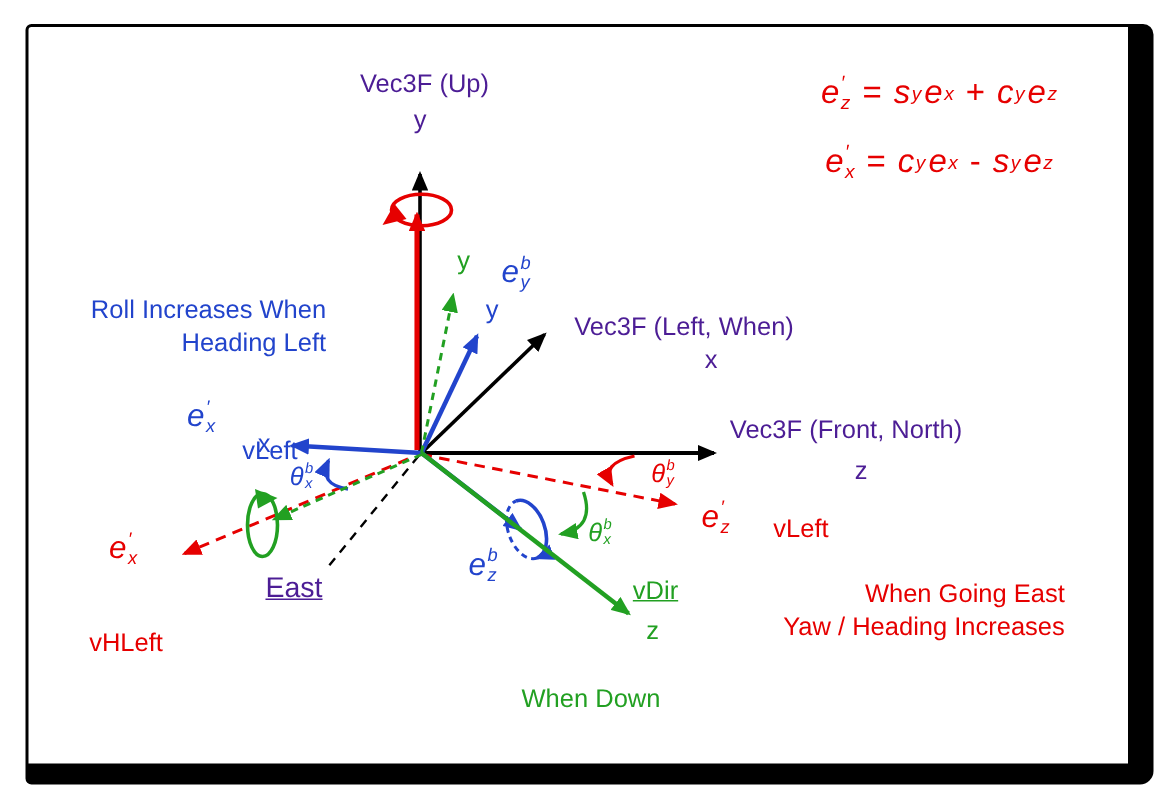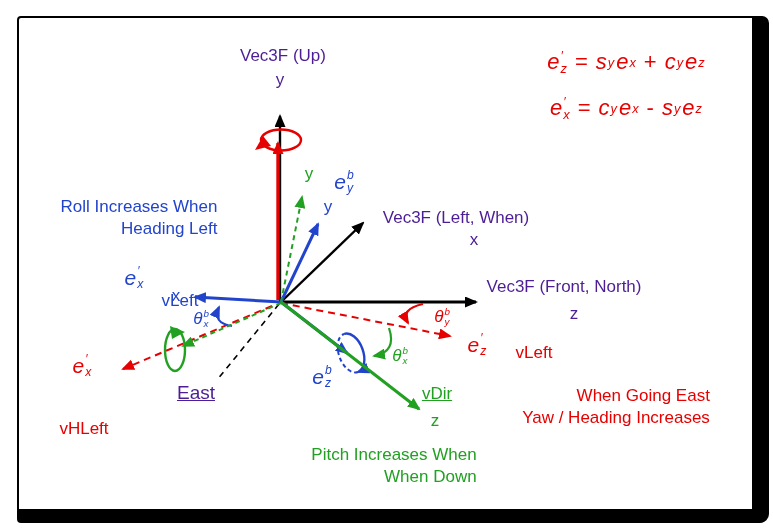--- a/index.html
+++ b/index.html
@@ -134,21 +134,20 @@
 <div class="lbl green t17 m" style="left:400px;top:356px;">
   <span class="base">θ</span>
     <span class="ss">
       <span>b</span>
       <span>x</span>
     </span>
 </div>
 <div class="lbl green t17" style="left:437px;top:394px;text-decoration:underline;">vDir</div>
 <div class="lbl green t17" style="left:435px;top:421px;">z</div>
 <div class="lbl green note" style="left:394px;top:466px;">
-  <div>Pitch Increases When</div>
   <div>When Down</div>
 </div>
 
 <div class="lbl red t17 m" style="left:442px;top:317px;">
   <span class="base">θ</span>
     <span class="ss">
       <span>b</span>
       <span>y</span>
     </span>
 </div>

